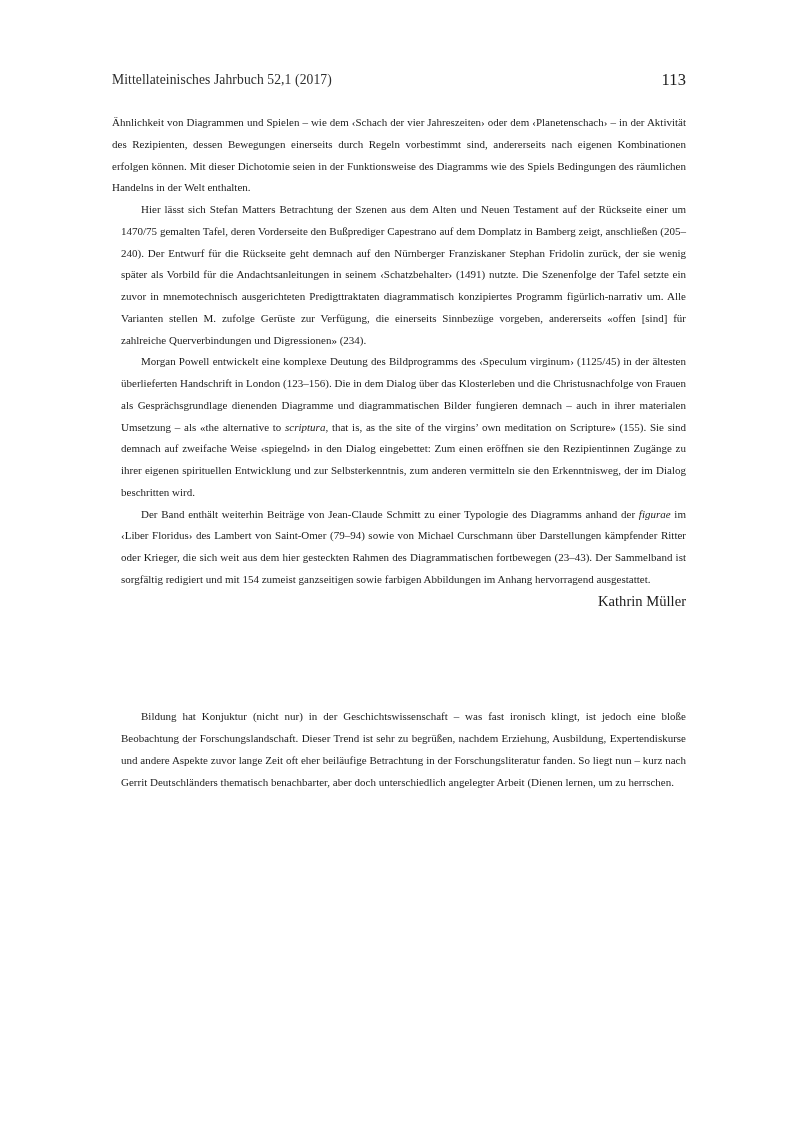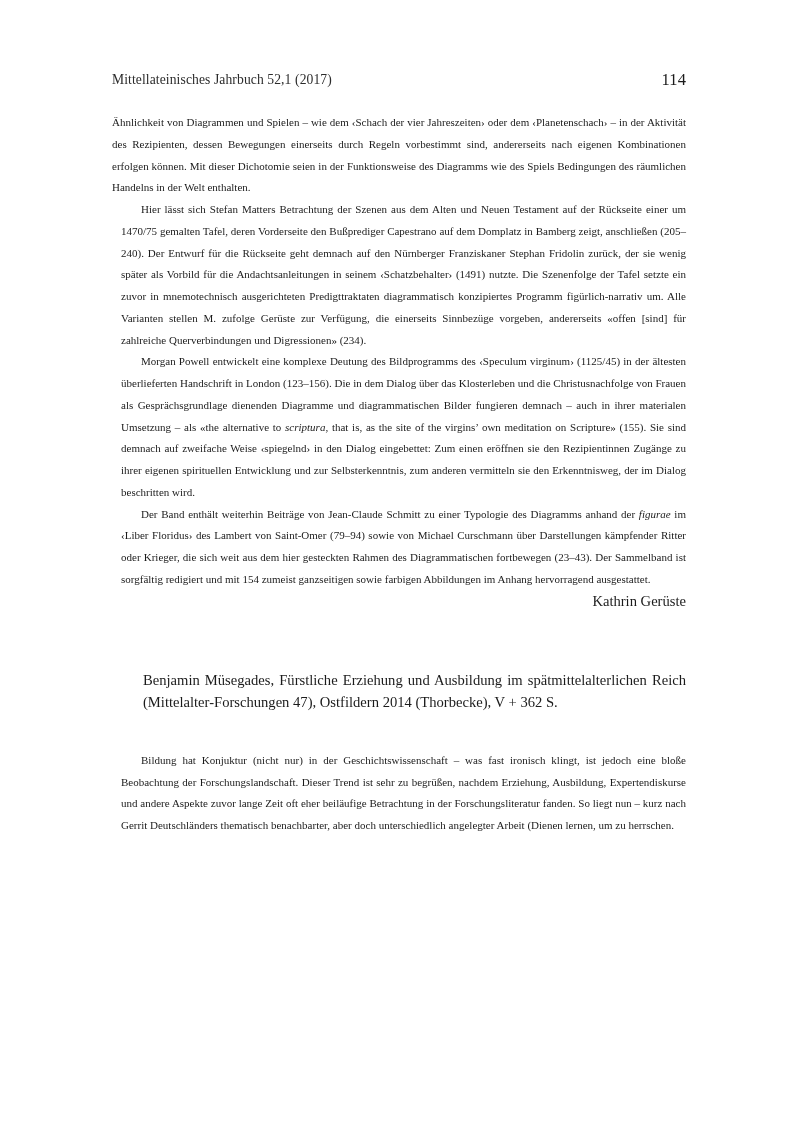--- a/index.html
+++ b/index.html
@@ -91,38 +91,37 @@
 
   i, em { }
 </style>
 </head>
 <body>
 
 <div class="page">
 
   <div class="running-head">
     <span class="rh-title">Mittellateinisches Jahrbuch 52,1 (2017)</span>
-    <span class="rh-folio">114</span>
+    <span class="rh-folio">113</span>
   </div>
 
   <div class="text-column">
 
     <p class="body-par flush">Ähnlichkeit von Diagrammen und Spielen – wie dem ‹Schach der vier Jahreszeiten› oder dem ‹Planetenschach› – in der Aktivität des Rezipienten, dessen Bewegungen einerseits durch Regeln vorbestimmt sind, andererseits nach eigenen Kombinationen erfolgen können. Mit dieser Dichotomie seien in der Funktionsweise des Diagramms wie des Spiels Bedingungen des räumlichen Handelns in der Welt enthalten.</p>
 
     <p class="body-par indented">Hier lässt sich Stefan Matters Betrachtung der Szenen aus dem Alten und Neuen Testament auf der Rückseite einer um 1470/75 gemalten Tafel, deren Vorderseite den Bußprediger Capestrano auf dem Domplatz in Bamberg zeigt, anschließen (205–240). Der Entwurf für die Rückseite geht demnach auf den Nürnberger Franziskaner Stephan Fridolin zurück, der sie wenig später als Vorbild für die Andachtsanleitungen in seinem ‹Schatzbehalter› (1491) nutzte. Die Szenenfolge der Tafel setzte ein zuvor in mnemotechnisch ausgerichteten Predigttraktaten diagrammatisch konzipiertes Programm figürlich-narrativ um. Alle Varianten stellen M. zufolge Gerüste zur Verfügung, die einerseits Sinnbezüge vorgeben, andererseits «offen [sind] für zahlreiche Querverbindungen und Digressionen» (234).</p>
 
     <p class="body-par indented"><span>Morgan Powell entwickelt eine komplexe Deutung des Bildprogramms des ‹Speculum virginum› (1125/45) in der ältesten überlieferten Handschrift in London (123–156). Die in dem Dialog über das Klosterleben und die Christusnachfolge von Frauen als Gesprächsgrundlage dienenden Diagramme und diagrammatischen Bilder fungieren demnach – auch in ihrer materialen Umsetzung – als «the alternative to </span><i>scriptura</i><span>, that is, as the site of the virgins’ own meditation on Scripture» (155). Sie sind demnach auf zweifache Weise ‹spiegelnd› in den Dialog eingebettet: Zum einen eröffnen sie den Rezipientinnen Zugänge zu ihrer eigenen spirituellen Entwicklung und zur Selbsterkenntnis, zum anderen vermitteln sie den Erkenntnisweg, der im Dialog beschritten wird.</span></p>
 
     <p class="body-par indented"><span>Der Band enthält weiterhin Beiträge von Jean-Claude Schmitt zu einer Typologie des Diagramms anhand der </span><i>figurae</i><span> im ‹Liber Floridus› des Lambert von Saint-Omer (79–94) sowie von Michael Curschmann über Darstellungen kämpfender Ritter oder Krieger, die sich weit aus dem hier gesteckten Rahmen des Diagrammatischen fortbewegen (23–43). Der Sammelband ist sorgfältig redigiert und mit 154 zumeist ganzseitigen sowie farbigen Abbildungen im Anhang hervorragend ausgestattet.</span></p>
 
-    <p class="signature">Kathrin Gerüste</p>
+    <p class="signature">Kathrin Müller</p>
 
     <div class="gap-large"></div>
 
-    <p class="citation-block">Benjamin Müsegades, Fürstliche Erziehung und Ausbildung im spätmittelalterlichen Reich (Mittelalter-Forschungen 47), Ostfildern 2014 (Thorbecke), V + 362 S.</p>
 
     <div class="gap-medium"></div>
 
     <p class="body-par indented">Bildung hat Konjuktur (nicht nur) in der Geschichtswissenschaft – was fast ironisch klingt, ist jedoch eine bloße Beobachtung der Forschungslandschaft. Dieser Trend ist sehr zu begrüßen, nachdem Erziehung, Ausbildung, Expertendiskurse und andere Aspekte zuvor lange Zeit oft eher beiläufige Betrachtung in der Forschungsliteratur fanden. So liegt nun – kurz nach Gerrit Deutschländers thematisch benachbarter, aber doch unterschiedlich angelegter Arbeit (Dienen lernen, um zu herrschen.</p>
 
   </div>
 
 </div>
 
 </body></html>

